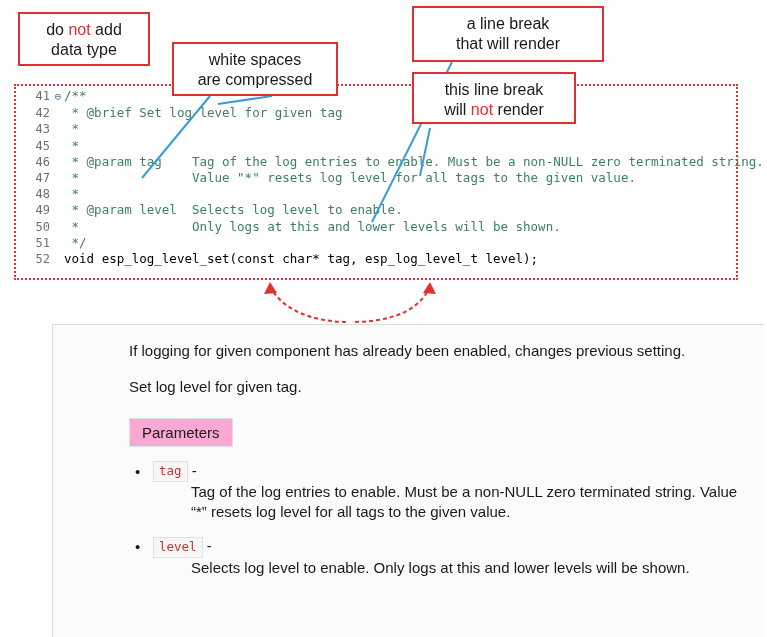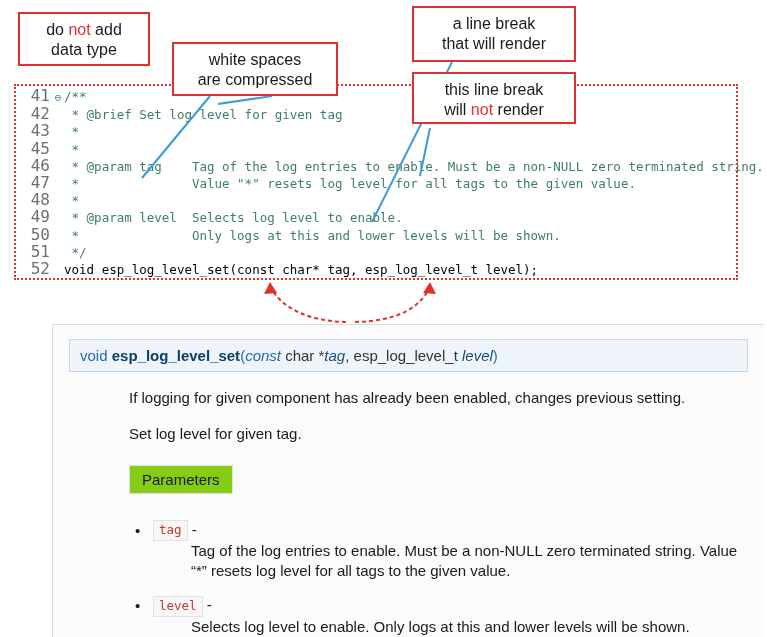--- a/index.html
+++ b/index.html
@@ -25,21 +25,21 @@
     line-height: 1.25;
     text-align: center;
     padding: 6px 12px;
     box-sizing: border-box;
     z-index: 5;
   }
   .callout .hl { color: #e03030; }
 
   #callout-datatype { left: 18px;  top: 12px;  width: 132px; height: 54px; }
   #callout-spaces   { left: 172px; top: 42px;  width: 166px; height: 54px; }
-  #callout-break-yes{ left: 412px; top: 6px;   width: 164px; height: 56px; }
+  #callout-break-yes{ left: 412px; top: 6px;   width: 192px; height: 56px; }
   #callout-break-no { left: 412px; top: 72px;  width: 164px; height: 52px; }
 
   
   .connector { position: absolute; z-index: 4; }
 
   
   #code-block {
     position: absolute;
     left: 14px;
     top: 84px;
@@ -58,21 +58,21 @@
     font-size: 12.5px;
     line-height: 16.2px;
     white-space: pre;
   }
   .gutter {
     width: 34px;
     min-width: 34px;
     text-align: right;
     color: #6f6f6f;
     font-family: "DejaVu Sans Mono", monospace;
-    font-size: 16px;
+    font-size: 12px;
     padding-right: 2px;
   }
   .fold {
     width: 12px;
     min-width: 12px;
     text-align: center;
     color: #4a7a9b;
     font-size: 11px;
   }
   .code-text { color: #3f7f5f; }
@@ -108,23 +108,23 @@
   #doc-signature .sig-name { font-weight: bold; color: #0f3f66; }
   #doc-signature .sig-it { font-style: italic; }
   #doc-signature .sig-plain { color: #333333; }
   .doc-para {
     margin: 16px 16px 0 76px;
     font-size: 15px;
     color: #1a1a1a;
     line-height: 1.35;
   }
   #params-head {
-    margin: 20px 16px 12px 76px;
+    margin: 20px 16px 0 76px;
     display: inline-block;
-    background: #84cc16;
+    background: #f9a8d4;
     border: 1px solid #e0e0e0;
     padding: 5px 12px;
     font-size: 15px;
     color: #1a1a1a;
   }
   .param-item {
     margin: 14px 16px 0 100px;
     position: relative;
     font-size: 15px;
     color: #1a1a1a;
@@ -227,24 +227,20 @@
 
 <svg id="arrows-mid" width="260" height="48" viewBox="0 0 260 48">
   <path d="M 40 4 C 55 34, 95 40, 118 40" fill="none" stroke="#e03030" stroke-width="2" stroke-dasharray="4,3"></path>
   <polygon points="40,0 34,12 47,11" fill="#e03030"></polygon>
   <path d="M 200 4 C 188 34, 150 40, 122 40" fill="none" stroke="#e03030" stroke-width="2" stroke-dasharray="4,3"></path>
   <polygon points="200,0 193,11 206,12" fill="#e03030"></polygon>
 </svg>
 
 <div id="doc-panel">
 
-  <div id="doc-signature">
-    <span class="sig-kw">void</span>
-    <span class="sig-name">esp_log_level_set</span><span class="sig-kw">(</span><span class="sig-it sig-kw">const</span><span class="sig-plain"> char *</span><span class="sig-it">tag</span><span class="sig-plain">, </span><span class="sig-plain">esp_log_level_t </span><span class="sig-it">level</span><span class="sig-kw">)</span>
-  </div>
 
   <div class="doc-para">If logging for given component has already been enabled, changes previous setting.</div>
   <div class="doc-para">Set log level for given tag.</div>
 
   <div id="params-head">Parameters</div>
 
   <div class="param-item">
     <span class="bullet">•</span>
     <span class="param-name">tag</span>
     <span class="param-dash">-</span>

